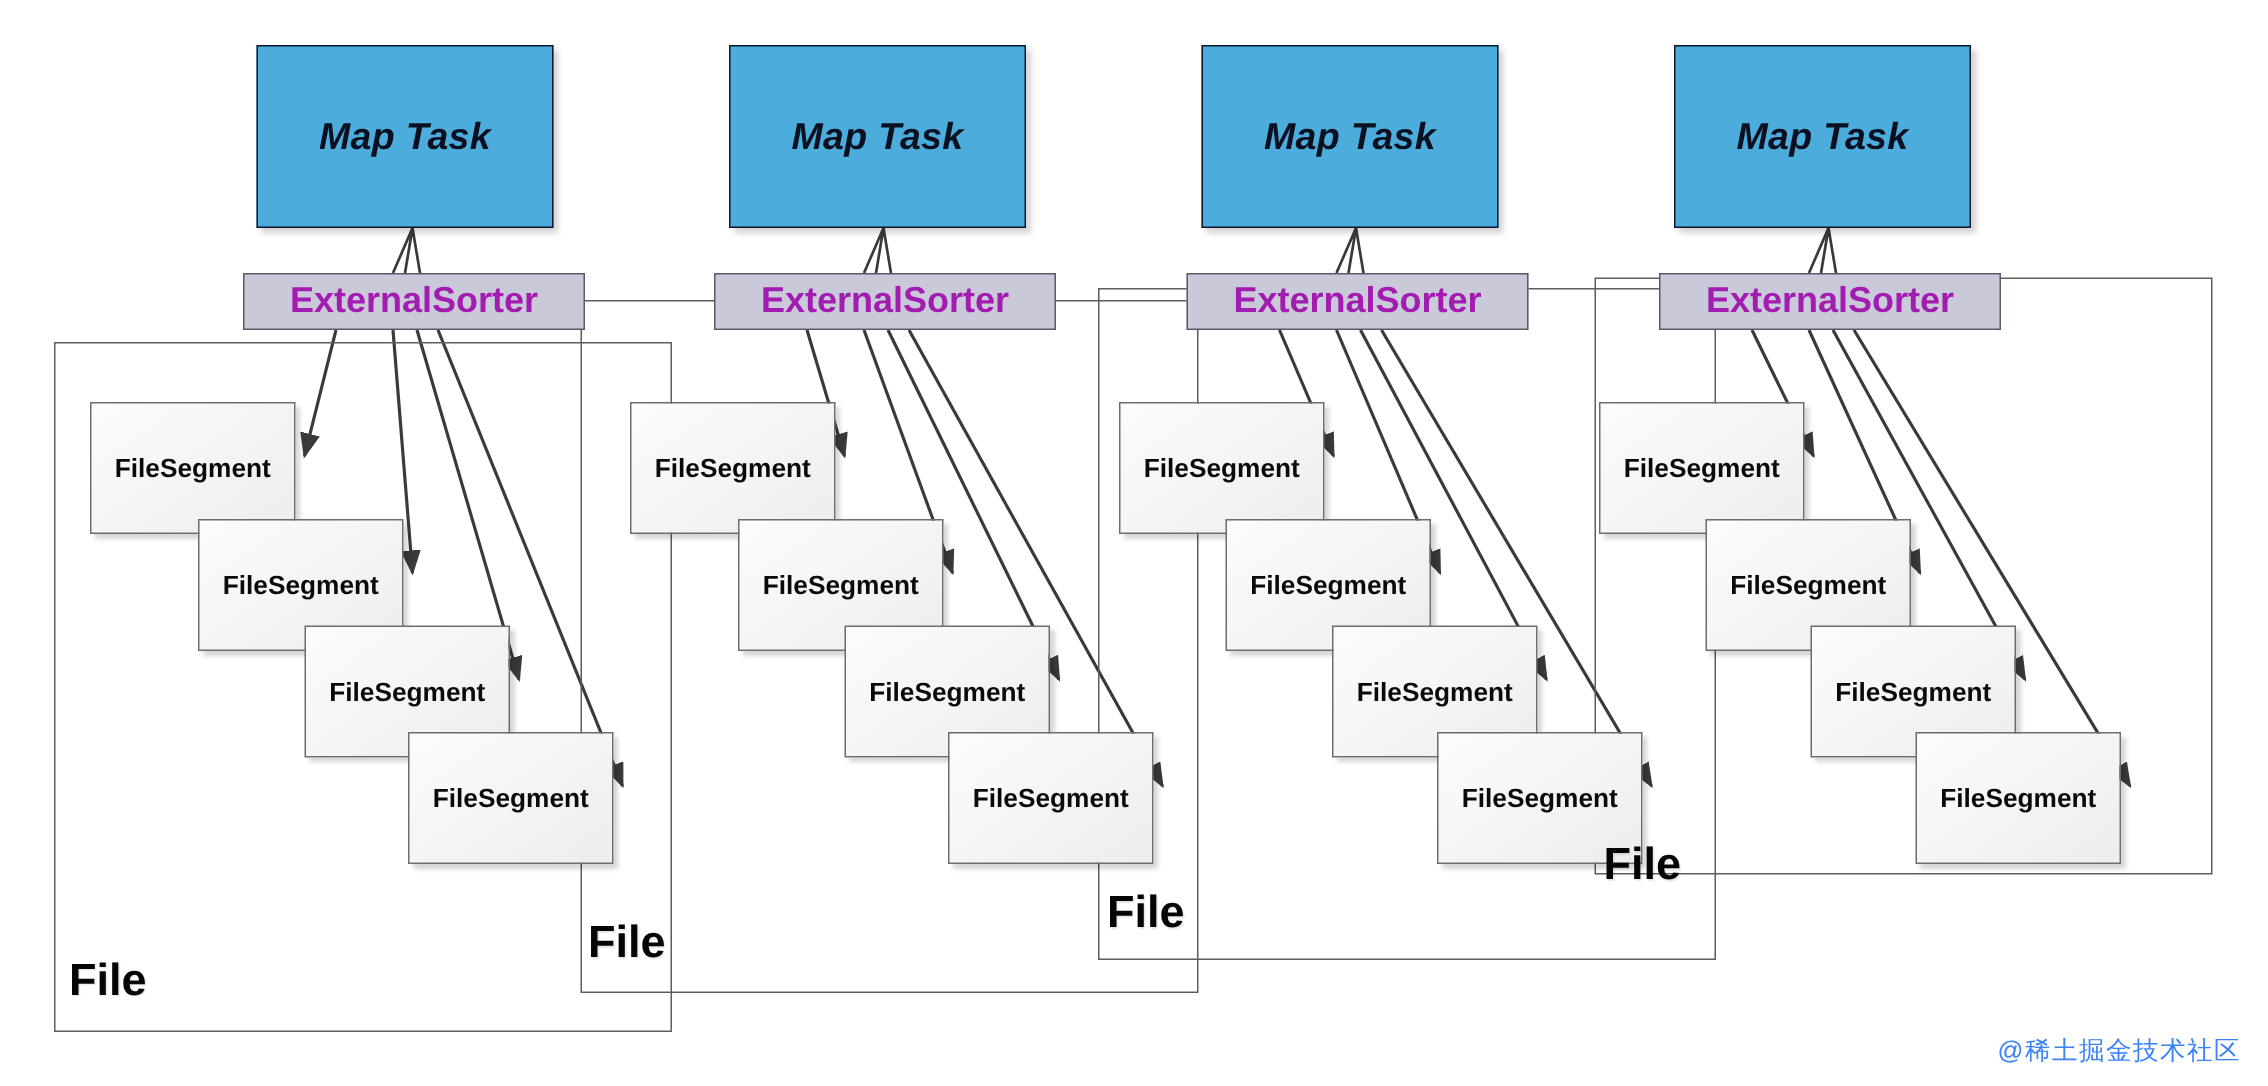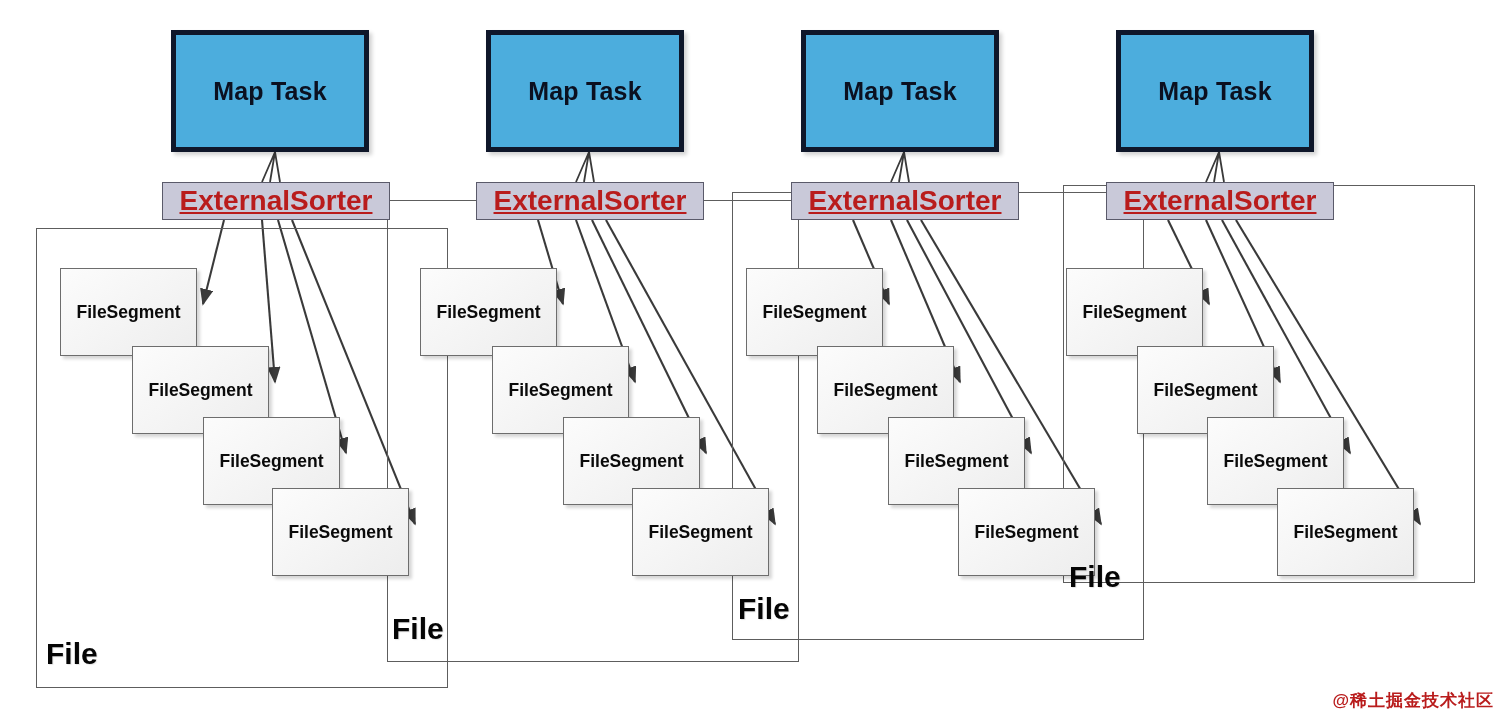--- a/index.html
+++ b/index.html
@@ -22,54 +22,54 @@
     left: 0; top: 0;
     width: 1512px; height: 724px;
     pointer-events: none;
   }
 
   
   .map-task {
     position: absolute;
     box-sizing: border-box;
     background: #4CADDD;
-    border: 5px solid #0f172a;
+    border: 1px solid #0f172a;
     display: flex;
     align-items: center;
     justify-content: center;
     font-weight: bold;
     font-size: 25px;
     color: #0b1020;
     letter-spacing: .2px;
     box-shadow: 3px 3px 4px rgba(0,0,0,.18);
     z-index: 40;
+    font-style: italic;
   }
 
   
   .sorter {
     position: absolute;
     box-sizing: border-box;
     background: #C9C9D9;
     border: 1px solid #5a5a6a;
     height: 38px;
     display: flex;
     align-items: center;
     justify-content: center;
     z-index: 45;
   }
   .sorter .sorter-text {
     position: absolute;
     white-space: nowrap;
-    font-size: 28px;
-    font-weight: bold;
-    color: #b91c1c;
+    font-size: 24px;
+    font-weight: bold;
+    color: #a21caf;
     line-height: 38px;
     left: 50%;
     transform: translateX(-50%);
-    text-decoration: underline;
   }
 
   
   .file-box {
     position: absolute;
     box-sizing: border-box;
     border: 1px solid #5d5d5d;
     background: transparent;
     z-index: 10;
   }
@@ -99,24 +99,23 @@
     color: #0a0a0a;
     box-shadow: 3px 3px 3px rgba(0,0,0,.16);
     z-index: 30;
   }
 
   .watermark {
     position: absolute;
     right: 18px;
     bottom: 12px;
     font-size: 17px;
-    color: #b91c1c;
+    color: #3b82f6;
     letter-spacing: 1px;
     z-index: 60;
-    font-weight: bold;
   }
 </style>
 </head>
 <body>
 
 <div id="stage">
 
   <svg id="wires" viewBox="0 0 1512 724">
     <defs>
       <marker id="arrowhead" markerWidth="9" markerHeight="9" refX="7.2" refY="3.2" orient="auto" markerUnits="strokeWidth">

